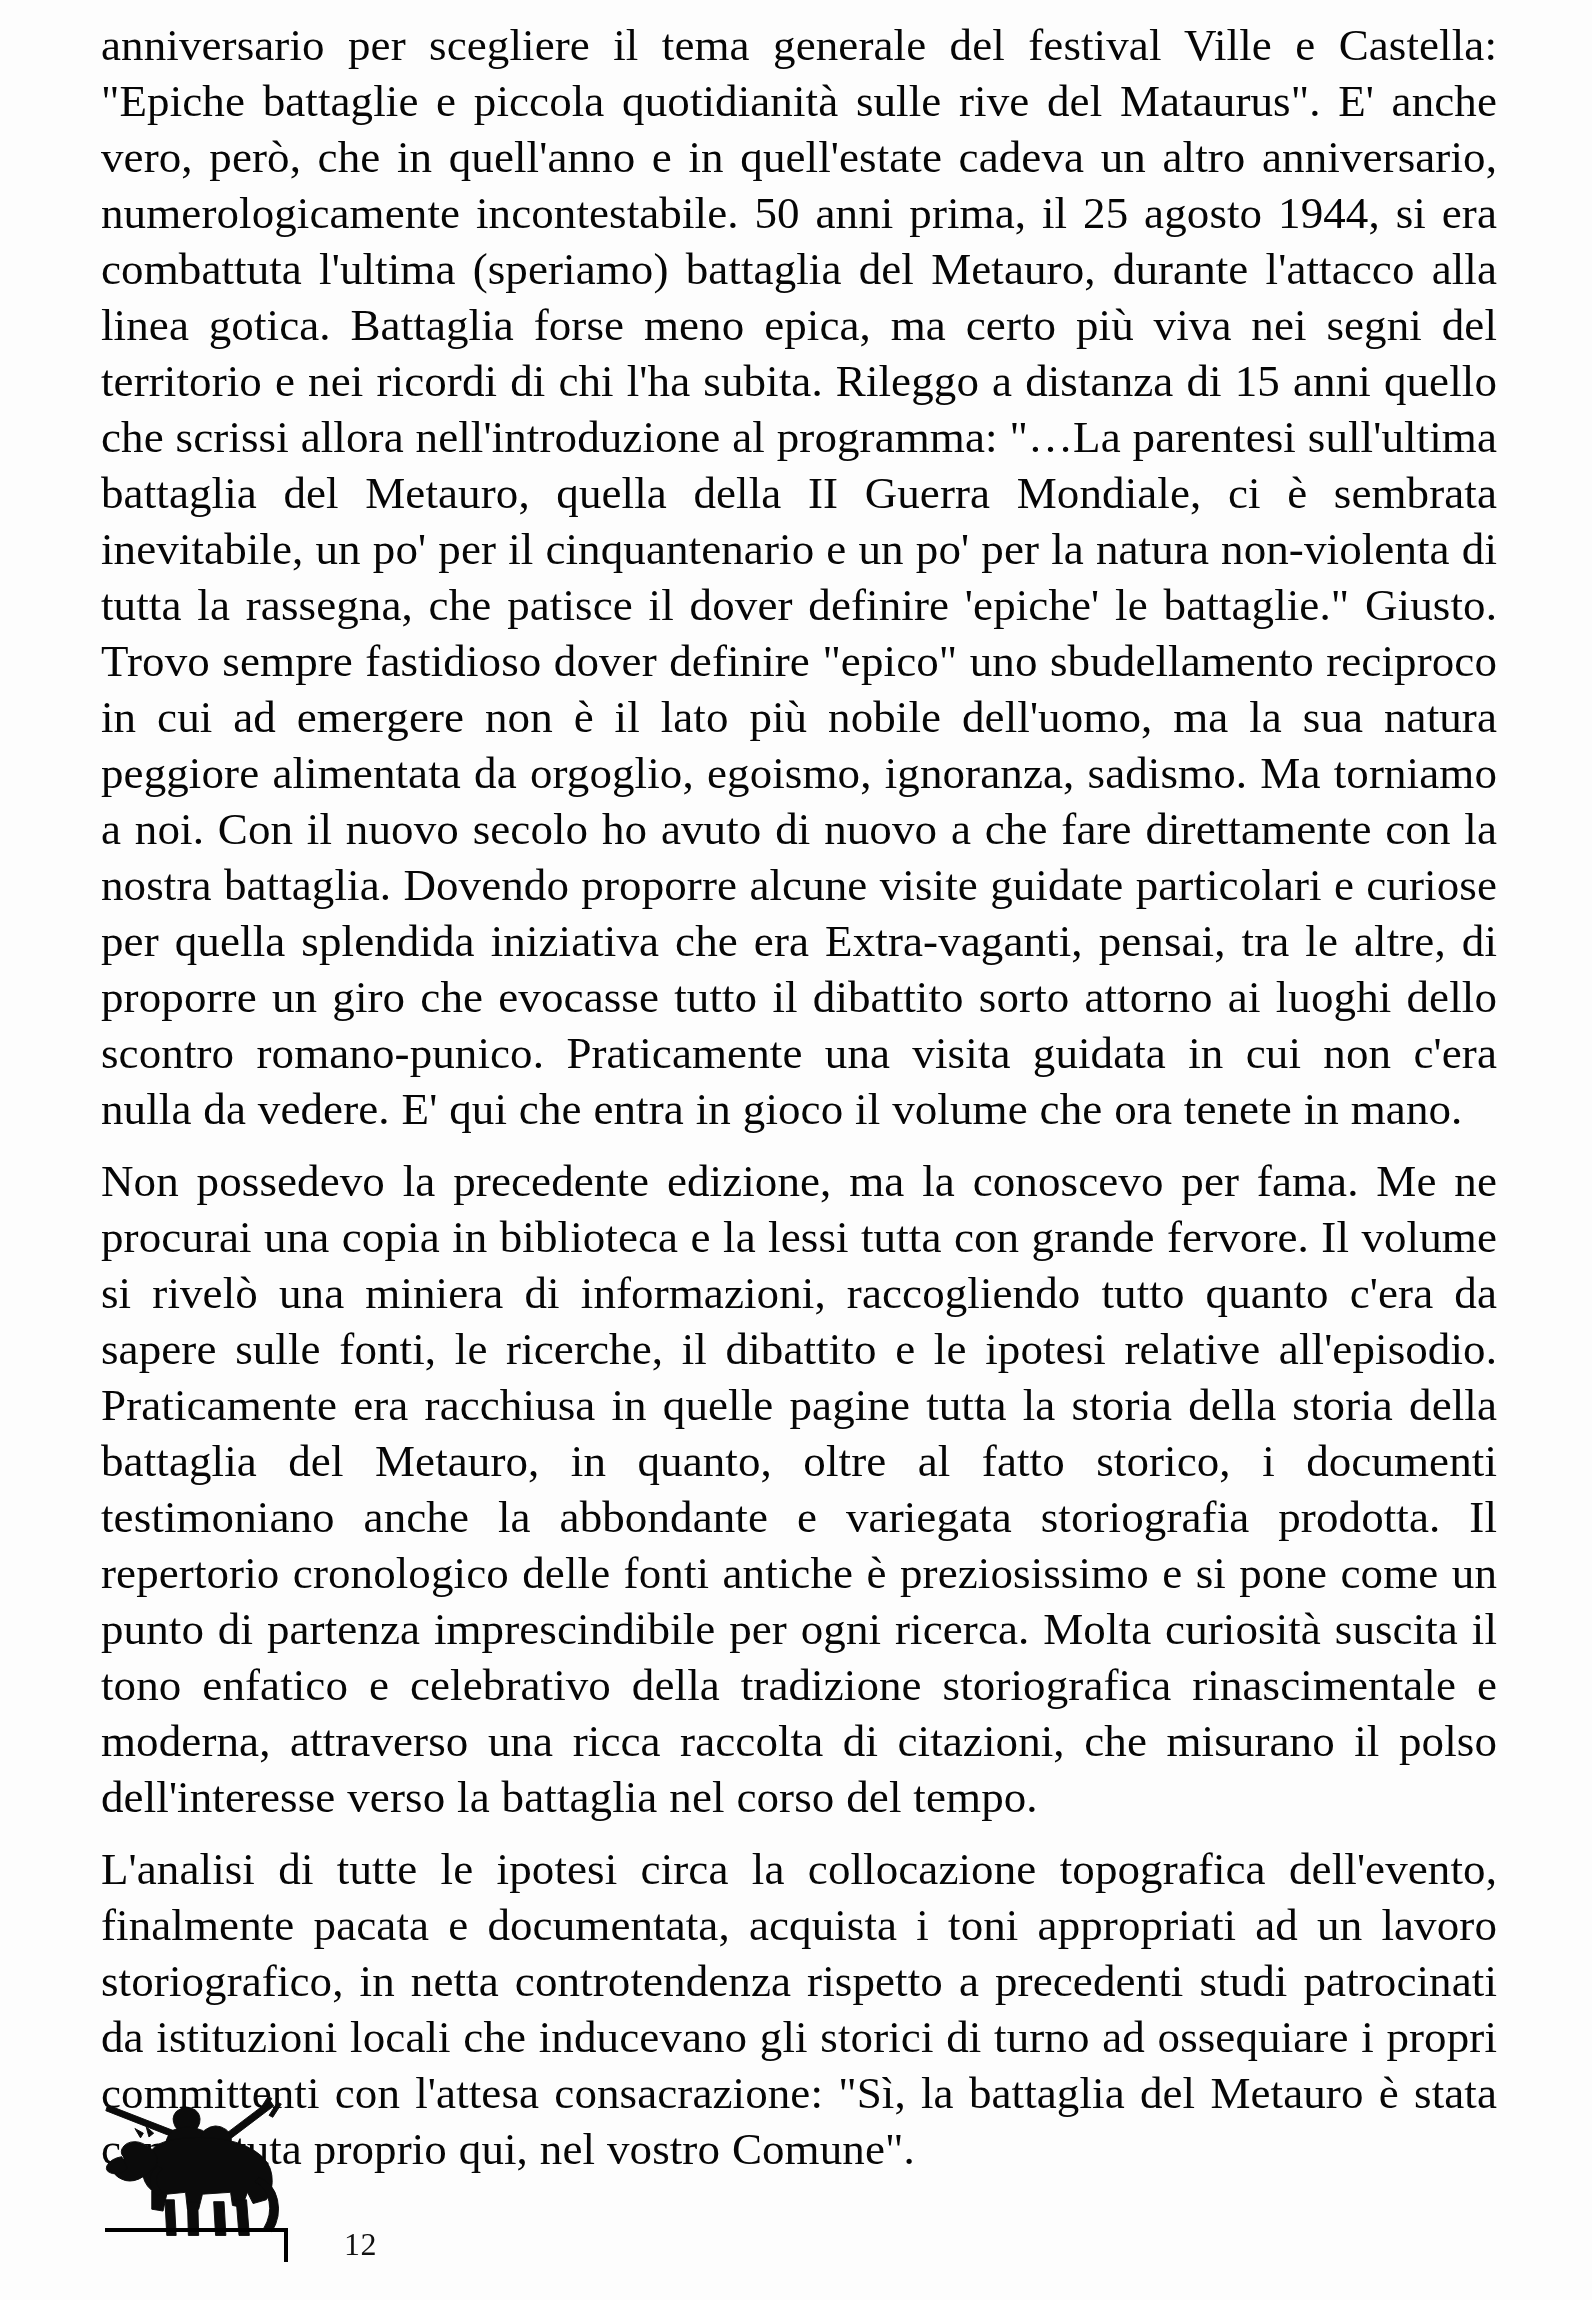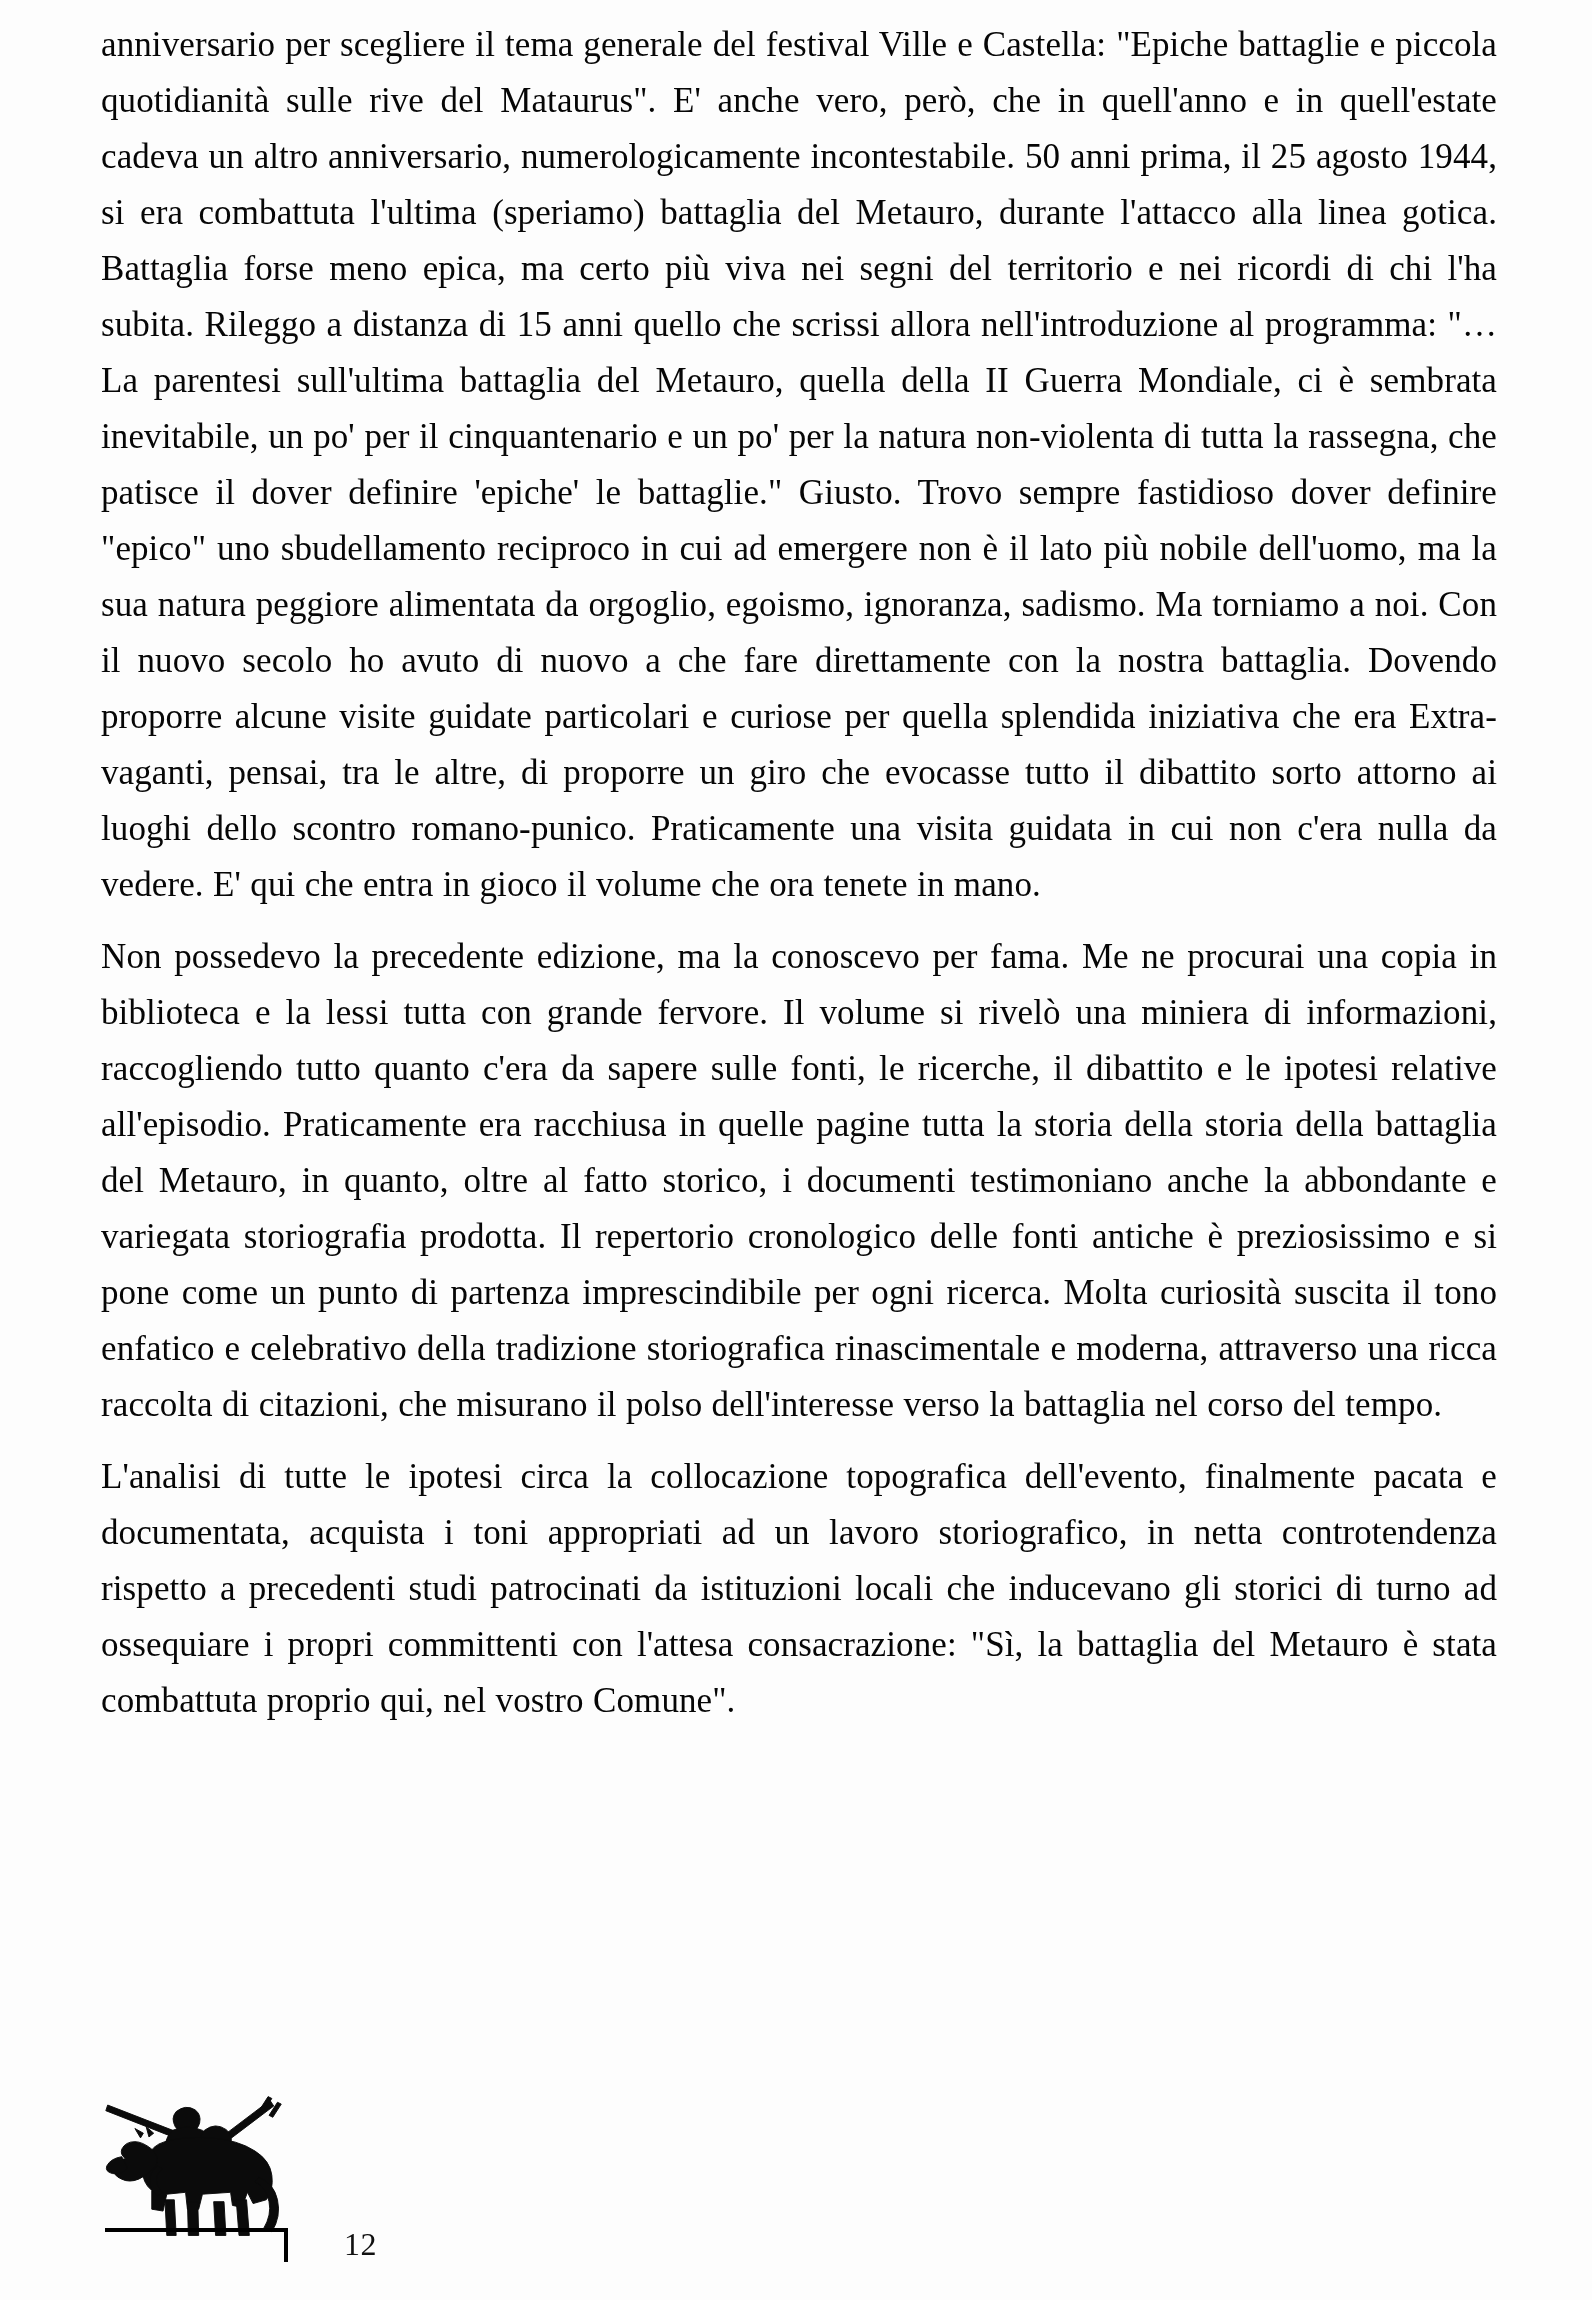--- a/index.html
+++ b/index.html
@@ -25,21 +25,21 @@
     position: absolute;
     left: 101px;
     top: 17px;
     width: 1396px;
   }
   .para {
     margin: 0;
     padding: 0;
     text-align: justify;
     text-justify: inter-word;
-    font-size: 35px;
+    font-size: 45px;
     line-height: 56px;
     letter-spacing: 0.1px;
     word-spacing: 0.5px;
     color: #060606;
     hyphens: none;
   }
   .para + .para { margin-top: 16px; }
   
   .para.first-block { }
   .footer {

